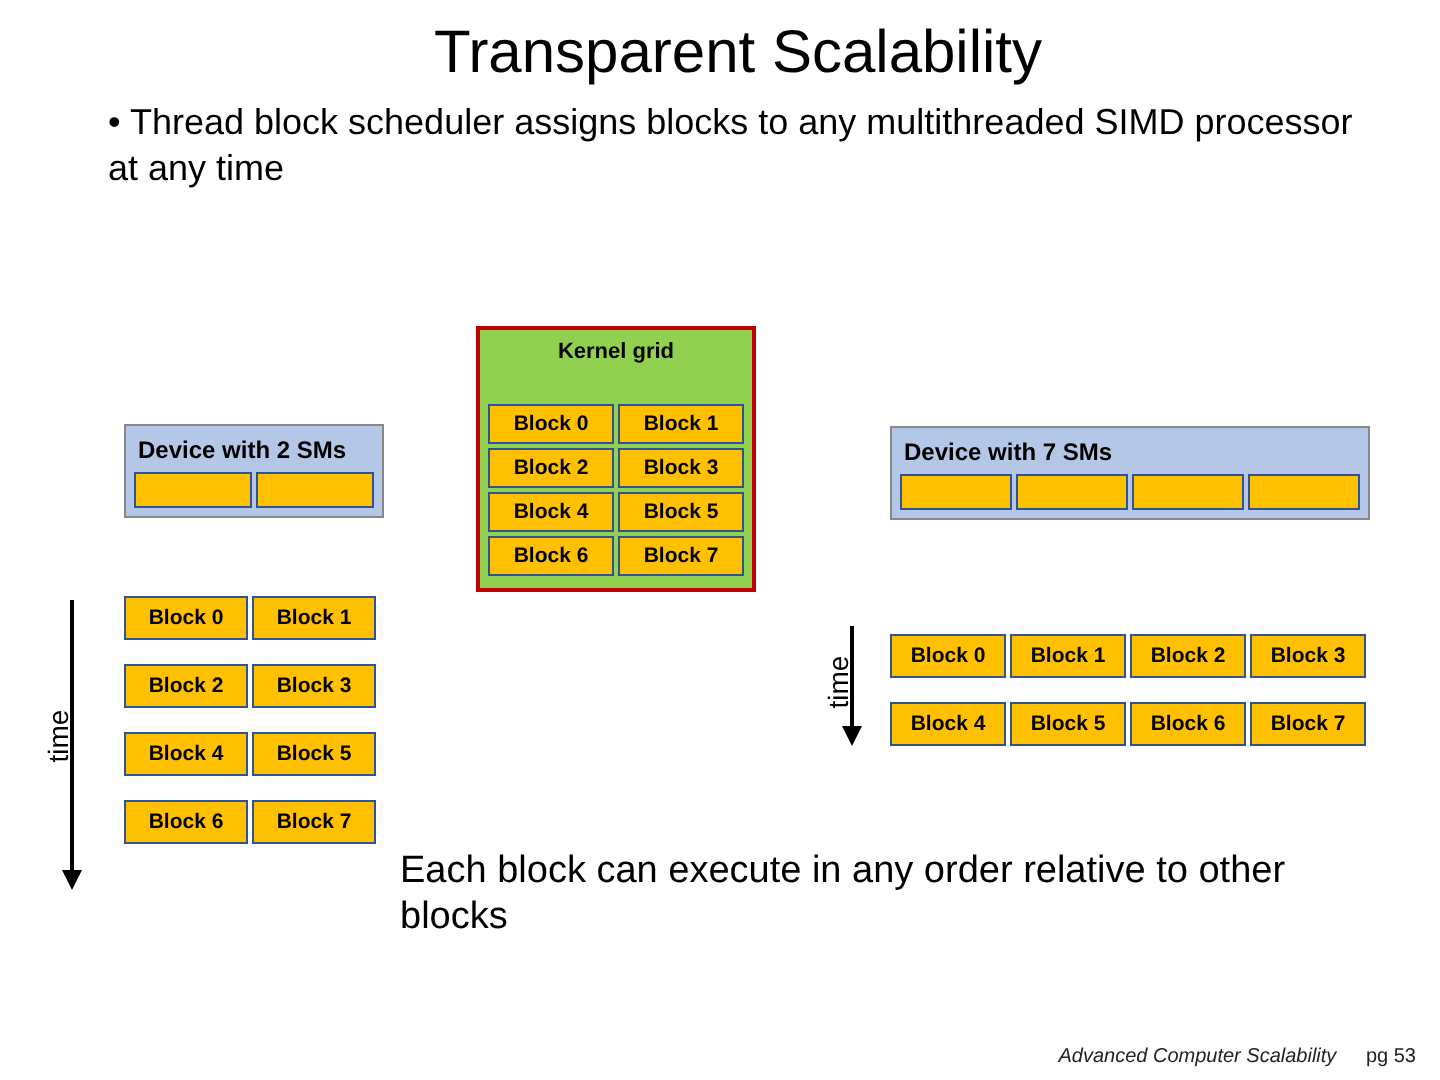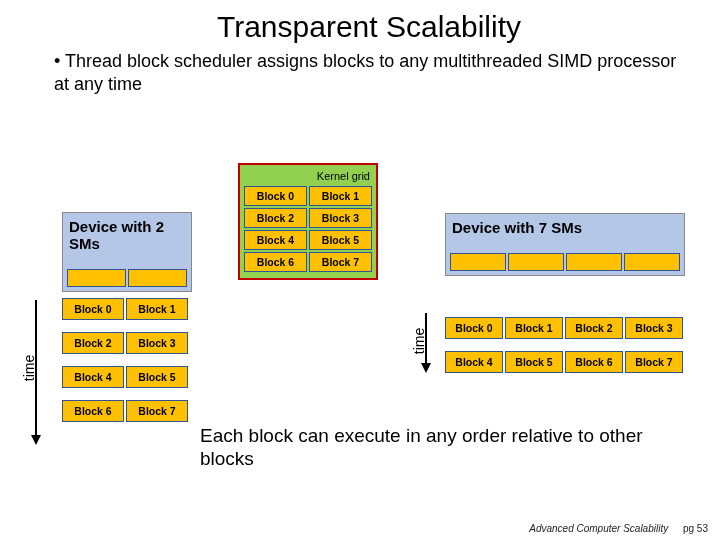--- a/index.html
+++ b/index.html
@@ -34,23 +34,23 @@
     left: 238px;
     top: 68px;
     width: 140px;
     background: #92d050;
     border: 2px solid #c00000;
     padding: 3px 4px 4px 4px;
     font-family: Arial, sans-serif;
   }
   .kernel-title {
     font-size: 11px;
-    font-weight: normal;
-    text-align: right;
-    padding: 2px 2px 4px 2px;
+    font-weight: bold;
+    text-align: center;
+    padding: 2px 2px 20px 2px;
   }
   .krow { display: flex; gap: 2px; margin-bottom: 2px; }
   .kcell {
     flex: 1;
     background: #ffc000;
     border: 1.5px solid #2f5496;
     font-size: 10.5px;
     font-weight: bold;
     text-align: center;
     padding: 3px 0;
@@ -58,23 +58,23 @@
   }
   
   .device {
     position: absolute;
     background: #b4c7e7;
     border: 1px solid #888;
     padding: 3px 4px 4px 4px;
     font-family: Arial, sans-serif;
   }
   .device-title {
-    font-size: 15px;
-    font-weight: bold;
-    padding: 2px 2px 17px 2px;
+    font-size: 12px;
+    font-weight: bold;
+    padding: 2px 2px 4px 2px;
   }
   .sm-row { display: flex; gap: 2px; }
   .sm-cell {
     background: #ffc000;
     border: 1.5px solid #2f5496;
     height: 18px;
     flex: 1;
   }
   .dev2 { left: 62px; top: 117px; width: 130px; }
   .dev4 { left: 445px; top: 118px; width: 240px; }

